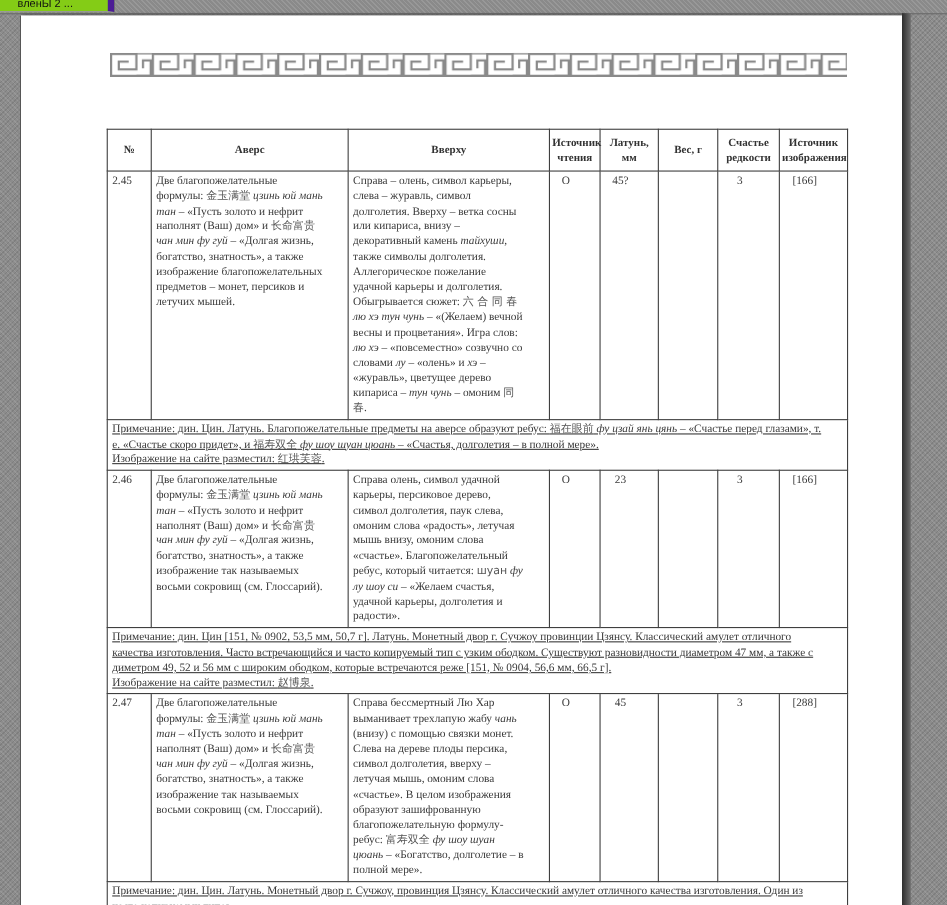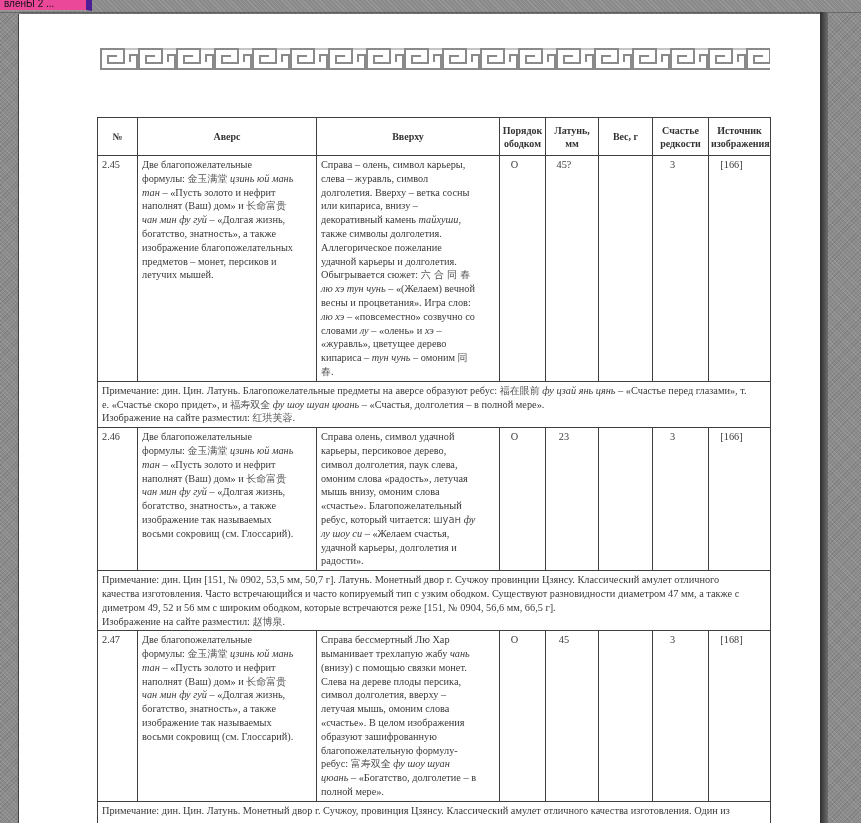--- a/index.html
+++ b/index.html
@@ -13,24 +13,24 @@
   }
   .top-strip {
     position:absolute; left:0; top:0; width:861px; height:12px;
     background-color:#8a8a8a;
     background-image:
       repeating-linear-gradient(45deg, rgba(255,255,255,0.12) 0 1px, transparent 1px 3px);
     border-bottom:1px solid #6a6a6a;
   }
   .doc-tab {
     position:absolute; left:0; top:0; width:82px; height:10px;
-    background:#ec4899; border-right:6px solid #4c1d95; border-bottom:1px solid #999;
+    background:#84cc16; border-right:6px solid #4c1d95; border-bottom:1px solid #999;
     font-family:"Liberation Sans", "DejaVu Sans", sans-serif;
     font-size:10px; line-height:8px; color:#111; overflow:hidden; white-space:nowrap;
-    padding-left:4px;
+    padding-left:16px;
   }
   .page {
     position:absolute; left:18px; top:14px; width:802px; height:830px;
     background:#ffffff;
     box-shadow: 2px 0 3px rgba(0,0,0,0.5);
     border-left:1px solid #444;
   }
   .right-shadow {
     position:absolute; left:820px; top:12px; width:8px; height:811px;
     background:linear-gradient(to right, #2e2e2e, #6e6e6e);
@@ -45,21 +45,21 @@
   }
   table.amulets td, table.amulets th {
     border:1px solid #3f3f3f; vertical-align:top; padding:2px 20px 2px 4px;
   }
   table.amulets th {
     font-weight:bold; font-size:10px; line-height:13px; color:#333;
     text-align:center; vertical-align:middle; height:37px; padding:0 2px;
   }
   td.c { text-align:center; }
   td.num { padding-left:6px; }
-  td.note { padding:2px 6px 2px 6px; }
+  td.note { padding:2px 6px 2px 6px;text-decoration:underline; }
   .ital { font-style:italic; }
   .cjk { font-family:"DejaVu Sans", sans-serif; font-size:10px; color:#555; }
   .row-cut td { height:14px; overflow:hidden; }
 </style>
 </head>
 <body>
 
 <div class="top-strip"></div>
 <div class="doc-tab">
   <span>вленЫ 2 ...</span>
@@ -90,21 +90,21 @@
         <col style="width:53px">
         <col style="width:54px">
       <col style="width:56px">
         <col style="width:62px">
     </colgroup>
     <thead>
       <tr>
         <th>№</th>
         <th>Аверс</th>
         <th>Вверху</th>
-        <th>Порядок ободком</th>
+        <th>Источник чтения</th>
         <th>Латунь, мм</th>
         <th>Вес, г</th>
         <th>Счастье редкости</th>
         <th>Источник изображения</th>
       </tr>
     </thead>
     <tbody>
 
       <tr style="height:203px">
         <td class="num">2.45</td>
@@ -135,21 +135,21 @@
       </tr>
 
       <tr style="height:164px">
         <td class="num">2.47</td>
         <td><span>Две благопожелательные формулы: </span><span class="cjk">金玉满堂</span><span class="ital"> цзинь юй мань тан</span><span> – «Пусть золото и нефрит наполнят (Ваш) дом» и </span><span class="cjk">长命富贵</span><span class="ital"> чан мин фу гуй</span><span> – «Долгая жизнь, богатство, знатность», а также изображение так называемых восьми сокровищ (см. Глоссарий).</span></td>
         <td><span>Справа бессмертный Лю Хар выманивает трехлапую жабу </span><span class="ital">чань</span><span> (внизу) с помощью связки монет. Слева на дереве плоды персика, символ долголетия, вверху – летучая мышь, омоним слова «счастье». В целом изображения образуют зашифрованную благопожелательную формулу-ребус: </span><span class="cjk">富寿双全</span><span class="ital"> фу шоу шуан цюань</span><span> – «Богатство, долголетие – в полной мере».</span></td>
         <td class="c">O</td>
         <td class="c">45</td>
         <td class="c"></td>
         <td class="c">3</td>
-        <td class="c">[168]</td>
+        <td class="c">[288]</td>
       </tr>
       <tr>
         <td class="note" colspan="8"><span>Примечание: дин. Цин. Латунь. Монетный двор г. Сучжоу, провинция Цзянсу. Классический амулет отличного качества изготовления. Один из часто копируемых типов.</span><br><span>Изображение на сайте разместил: </span><span class="cjk">乌龙</span><span>.</span></td>
       </tr>
 
     </tbody>
   </table>
 </div>
 
 <div class="right-shadow"></div>

